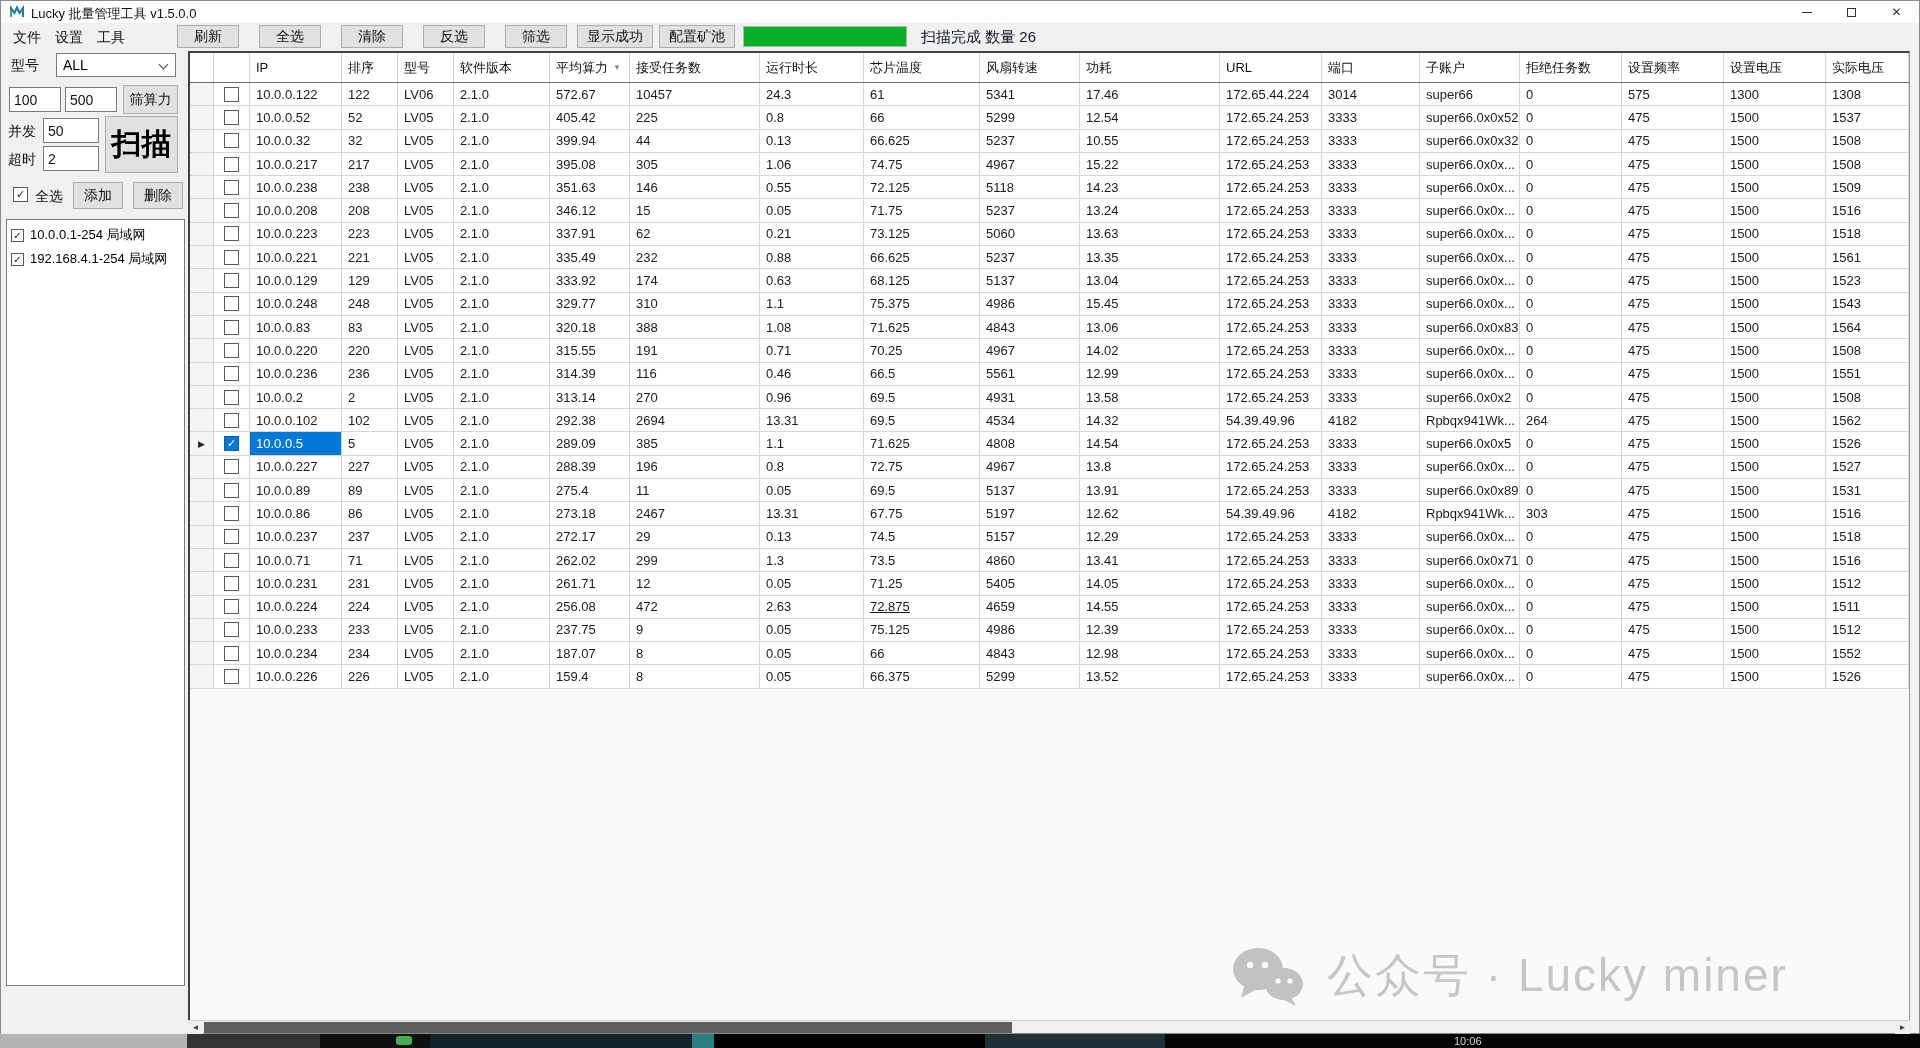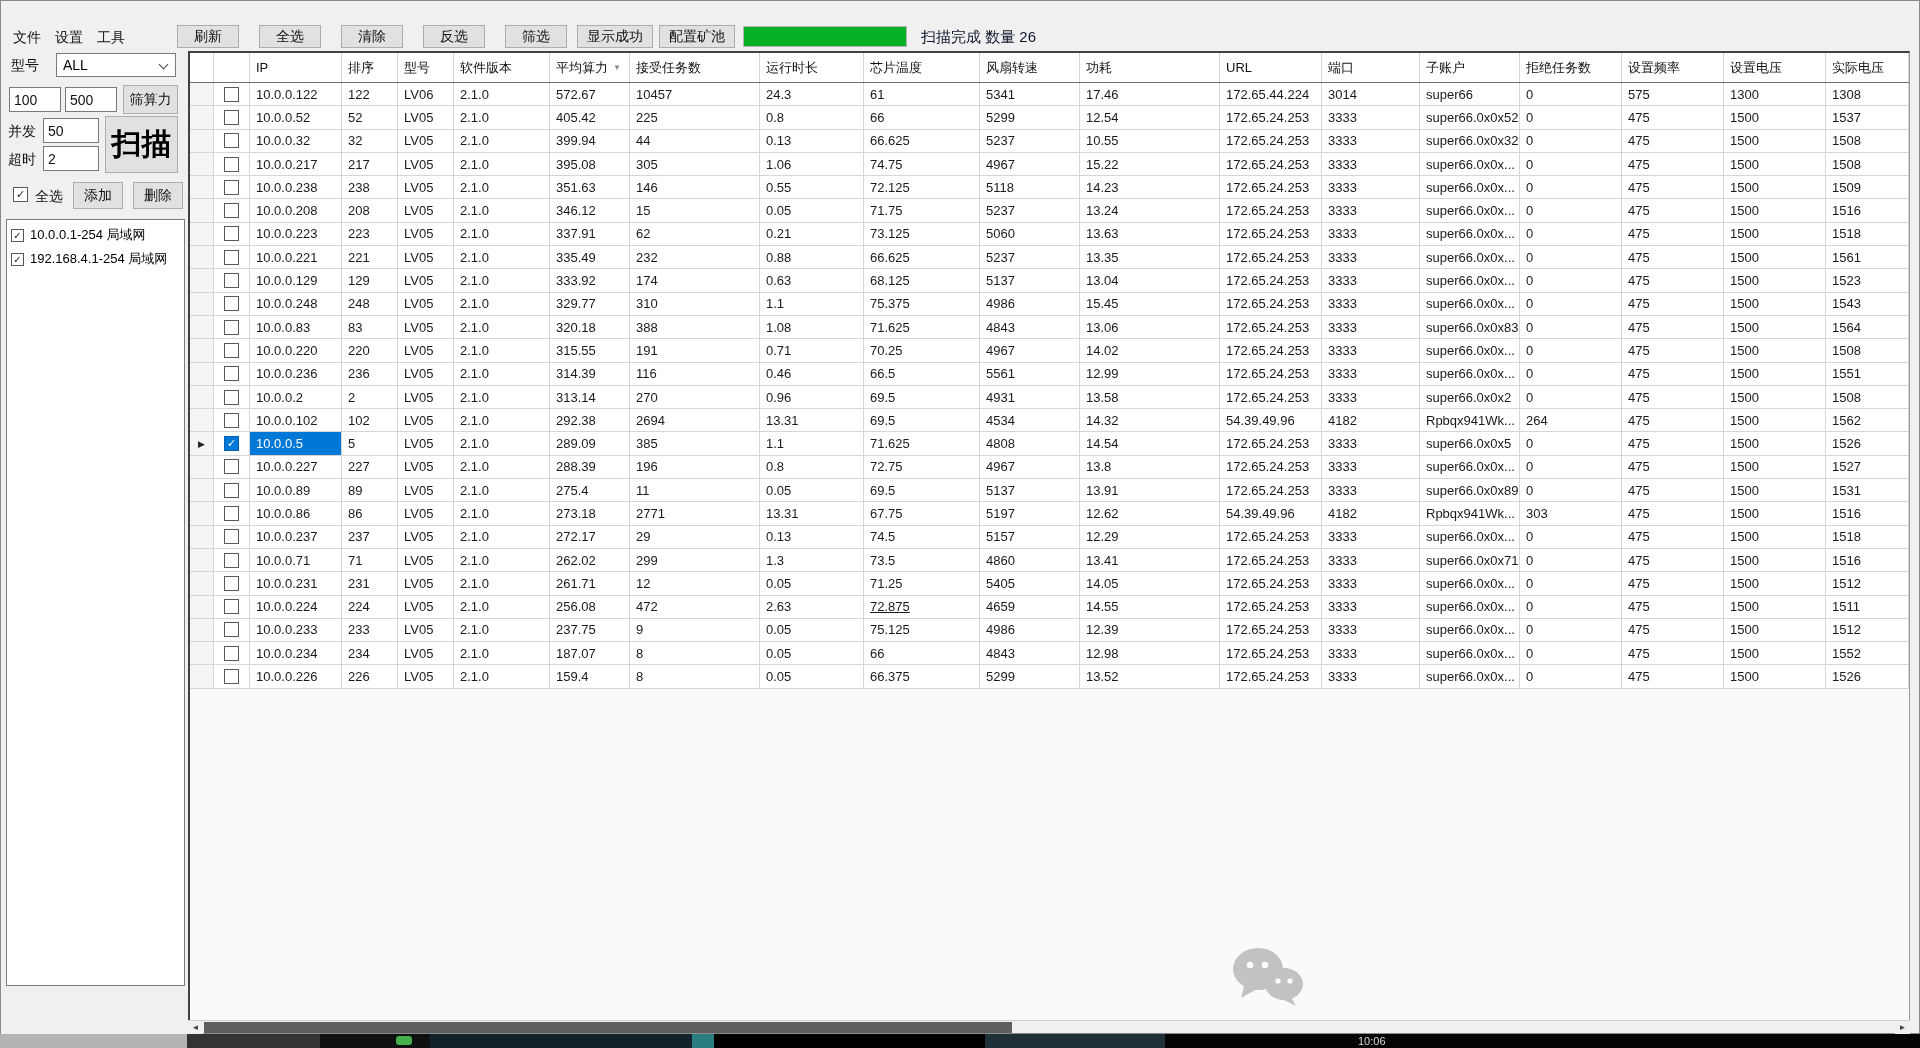--- a/index.html
+++ b/index.html
@@ -68,27 +68,44 @@
   #sc-left { left:0; } #sc-right { right:0; }
   #sc-thumb { position:absolute; left:16px; top:1px; width:808px; height:11px; background:#5c5e60; }
 
   
   #watermark { position:absolute; left:1230px; top:935px; width:660px; height:80px; display:flex; align-items:center; gap:22px; }
   #watermark-text { font-size:46px; color:#c6c6c6; letter-spacing:2px; white-space:nowrap; }
 
   
   #taskbar { position:absolute; left:0; top:1034px; width:1920px; height:14px; background:#0a0a0a; }
   .tseg { position:absolute; top:0; height:14px; }
-  #taskbar-time { position:absolute; left:1358px; top:1px; font-size:11px; color:#d8d8d8; }
+  #taskbar-time { position:absolute; left:1454px; top:1px; font-size:11px; color:#d8d8d8; }
 </style>
 </head>
 <body>
 
 <div id="window">
 
+  <div id="titlebar">
+    <svg id="app-icon" viewBox="0 0 14 14">
+      <rect width="14" height="14" fill="#ffffff"></rect>
+      <path d="M1 12 L1 3 L4.5 8 L7 2.5 L9.5 8 L13 3 L13 12" stroke="#1f7ab0" stroke-width="2" fill="none"></path>
+      <path d="M1 12 L1 6" stroke="#35b06a" stroke-width="2" fill="none"></path>
+    </svg>
+    <span id="app-title">Lucky 批量管理工具 v1.5.0.0</span>
+    <div class="cap-btn min">
+        <span class="glyph-min"></span>
+      </div>
+    <div class="cap-btn max">
+        <span class="glyph-max"></span>
+      </div>
+    <div class="cap-btn close">
+        <span class="glyph-close">✕</span>
+      </div>
+  </div>
 
   <div id="menubar">
     <span class="menu-item" style="left:6px">文件</span>
     <span class="menu-item" style="left:48px">设置</span>
     <span class="menu-item" style="left:90px">工具</span>
     <div id="toolbar-buttons">
         <div class="tb-btn" style="left: 176px; width: 62px;">刷新</div>
         <div class="tb-btn" style="left: 258px; width: 62px;">全选</div>
         <div class="tb-btn" style="left: 340px; width: 62px;">清除</div>
         <div class="tb-btn" style="left: 422px; width: 62px;">反选</div>
@@ -607,21 +624,21 @@
         <div class="grow">
           <div class="gc rowhead" style="width: 24px; flex: 0 0 24px;"></div>
           <div class="gc cbcell" style="width: 36px; flex: 0 0 36px;">
             <span class="cb"></span>
           </div>
           <div class="gc" style="width: 92px; flex: 0 0 92px;">10.0.0.86</div>
           <div class="gc" style="width: 56px; flex: 0 0 56px;">86</div>
           <div class="gc" style="width: 56px; flex: 0 0 56px;">LV05</div>
           <div class="gc" style="width: 96px; flex: 0 0 96px;">2.1.0</div>
           <div class="gc" style="width: 80px; flex: 0 0 80px;">273.18</div>
-          <div class="gc" style="width: 130px; flex: 0 0 130px;">2771</div>
+          <div class="gc" style="width: 130px; flex: 0 0 130px;">2467</div>
           <div class="gc" style="width: 104px; flex: 0 0 104px;">13.31</div>
           <div class="gc" style="width: 116px; flex: 0 0 116px;">67.75</div>
           <div class="gc" style="width: 100px; flex: 0 0 100px;">5197</div>
           <div class="gc" style="width: 140px; flex: 0 0 140px;">12.62</div>
           <div class="gc" style="width: 102px; flex: 0 0 102px;">54.39.49.96</div>
           <div class="gc" style="width: 98px; flex: 0 0 98px;">4182</div>
           <div class="gc" style="width: 100px; flex: 0 0 100px;">Rpbqx941Wk...</div>
           <div class="gc" style="width: 102px; flex: 0 0 102px;">303</div>
           <div class="gc" style="width: 102px; flex: 0 0 102px;">475</div>
           <div class="gc" style="width: 102px; flex: 0 0 102px;">1500</div>
@@ -801,20 +818,21 @@
     <svg width="74" height="64" viewBox="0 0 74 64">
       <ellipse cx="27" cy="25" rx="25" ry="21" fill="#c2c2c2"></ellipse>
       <polygon points="13,42 10,54 26,45" fill="#c2c2c2"></polygon>
       <ellipse cx="53" cy="40" rx="19" ry="16" fill="#c2c2c2"></ellipse>
       <polygon points="60,53 65,62 51,55" fill="#c2c2c2"></polygon>
       <circle cx="19" cy="21" r="3.2" fill="#fff"></circle>
         <circle cx="34" cy="21" r="3.2" fill="#fff"></circle>
       <circle cx="47" cy="37" r="2.6" fill="#fff"></circle>
         <circle cx="59" cy="37" r="2.6" fill="#fff"></circle>
     </svg>
+    <span id="watermark-text">公众号 · Lucky miner</span>
   </div>
 
 </div>
 
 <div id="taskbar">
   <div class="tseg" style="left:0;width:187px;background:#b4b4b4;"></div>
   <div class="tseg" style="left:187px;width:133px;background:#333333;"></div>
   <div class="tseg" style="left:320px;width:110px;background:#101010;"></div>
   <div class="tseg" style="left:396px;width:16px;height:9px;top:2px;border-radius:3px;background:#43b049;"></div>
   <div class="tseg" style="left:430px;width:262px;background:#13222b;"></div>

